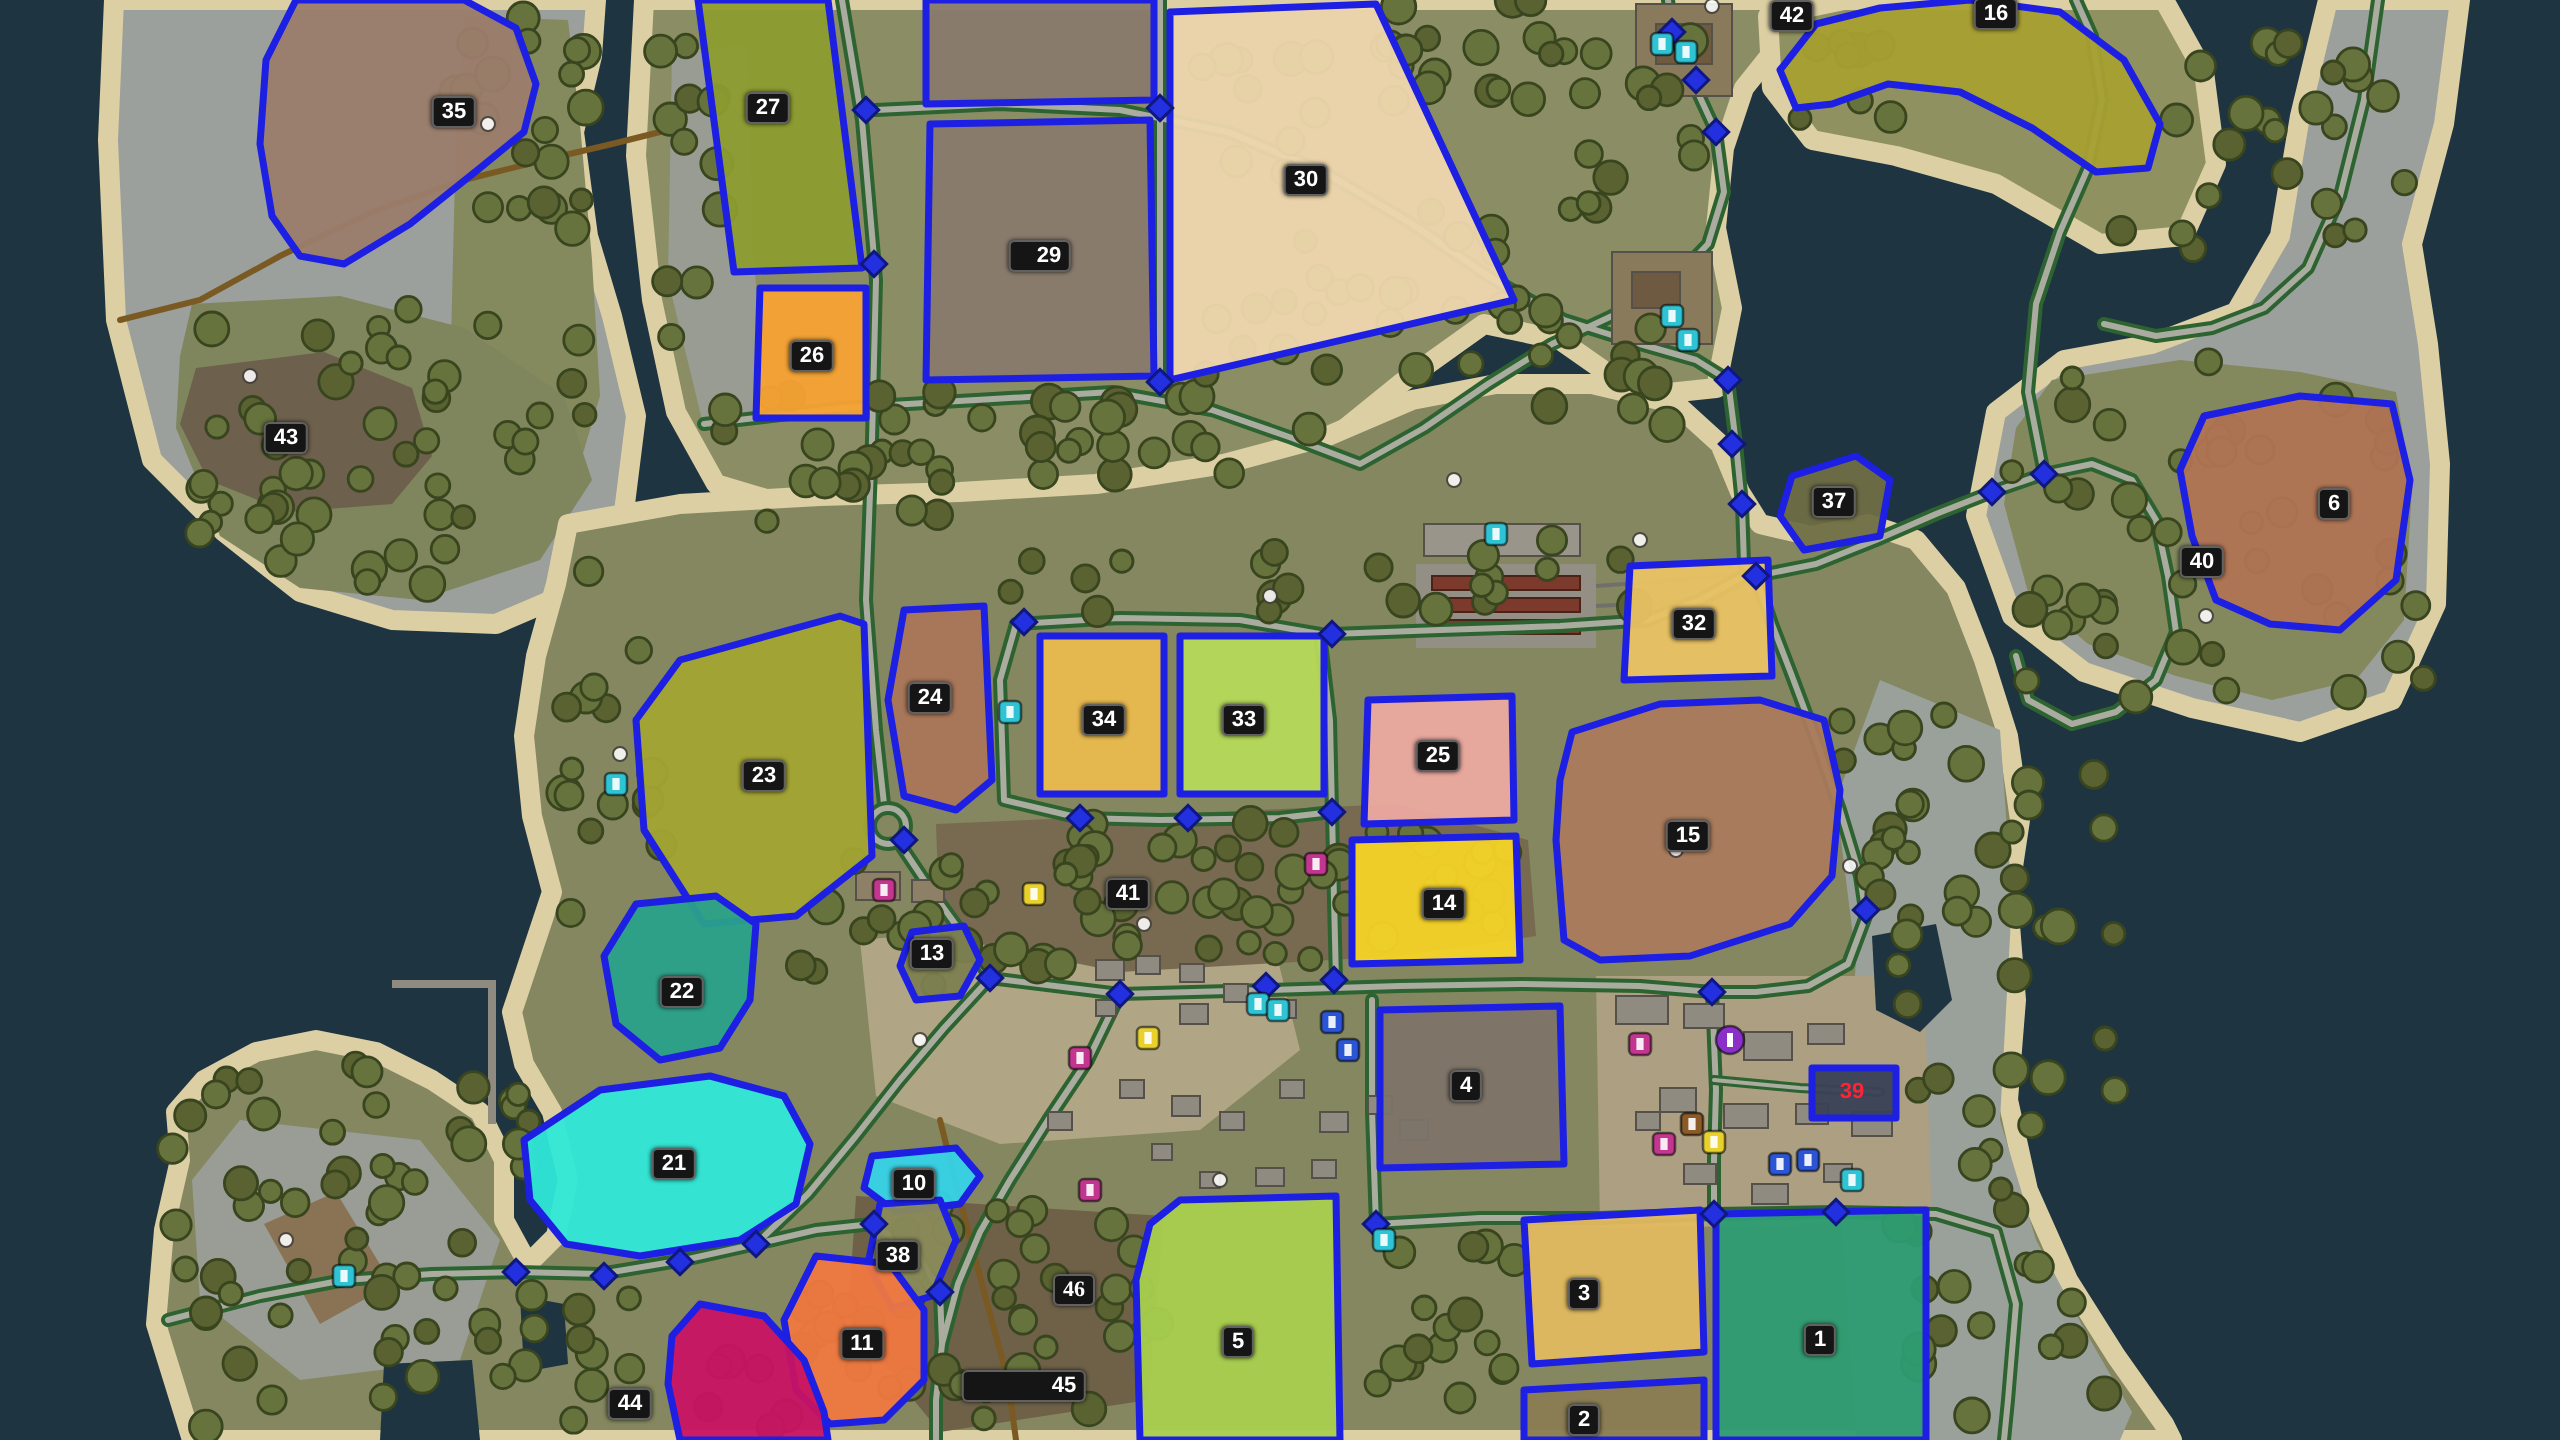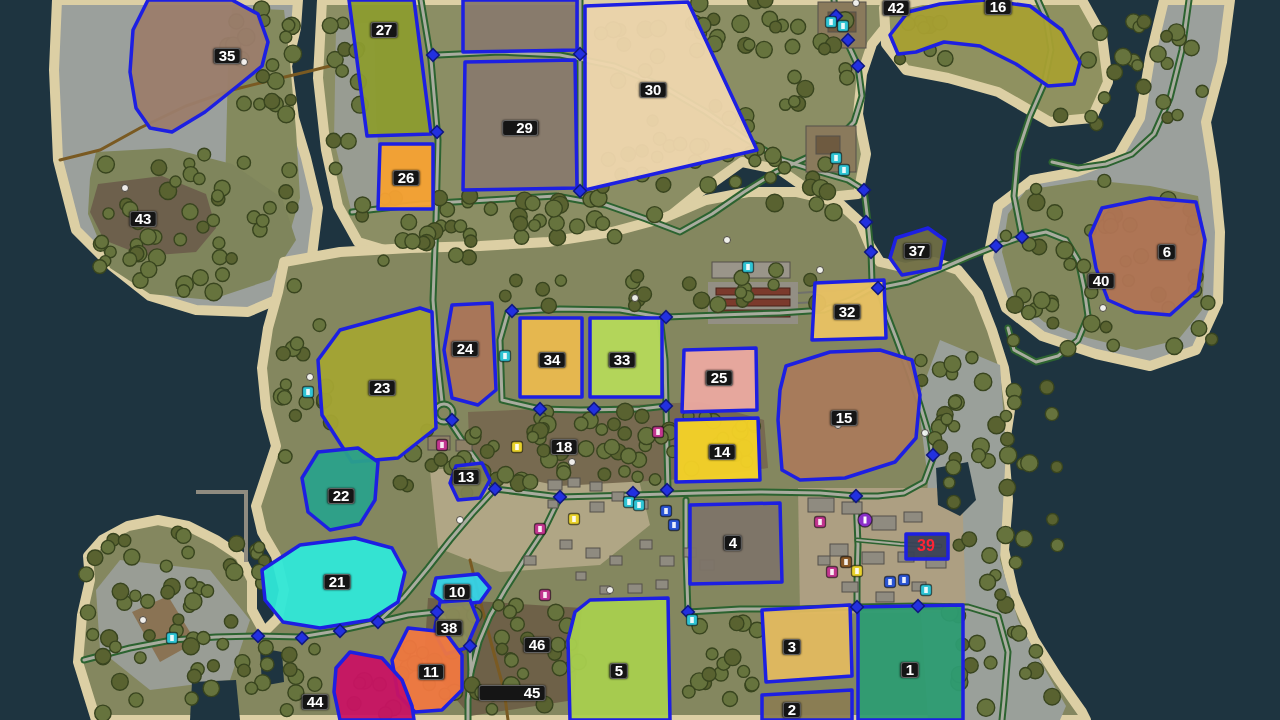--- a/index.html
+++ b/index.html
@@ -2,23 +2,23 @@
 <html><head>
 <meta charset="utf-8">
 <style>
   html,body{margin:0;padding:0;background:#10222c;}
   #screen{position:relative;width:1280px;height:720px;overflow:hidden;background:#1e3440;
           font-family:"Liberation Sans",sans-serif;}
   #map-svg-wrap,#labels{position:absolute;inset:0;}
   svg{display:block;}
   .chip{position:absolute;transform:translate(-50%,-50%);background:#151515;color:#fff;
         border:1px solid rgba(190,190,190,0.45);border-radius:3px;padding:0 4px;
-        font-size:15px;font-weight:bold;line-height:14px;height:14px;white-space:nowrap;
+        font-size:11px;font-weight:bold;line-height:14px;height:14px;white-space:nowrap;
         box-shadow:0 0 2px rgba(0,0,0,0.8);}
-  .chip.plain-red{background:none;border:none;box-shadow:none;color:#ff2435;font-size:16px;}
+  .chip.plain-red{background:none;border:none;box-shadow:none;color:#ff2435;font-size:11px;}
 </style>
 </head>
 <body>
 
 <div id="screen">
   <div id="map-svg-wrap">
       <svg width="1280" height="720" viewBox="0 0 1280 720">
         <rect x="0" y="0" width="1280" height="720" fill="#1e3440"></rect>
         <path d="M57,0 L298,0 L296,28 L287,66 L294,118 L306,158 L318,208 L312,256 L290,294 L248,312 L196,310 L150,296 L112,266 L76,230 L58,160 L54,70 Z" fill="#9ba09c" stroke="#dccfa4" stroke-width="10" stroke-linejoin="round"></path>
         <path d="M232,8 L284,10 L290,62 L296,130 L300,198 L284,252 L248,268 L224,230 L226,150 L228,66 Z" fill="#848a5e"></path>
@@ -902,21 +902,21 @@
         <circle cx="925" cy="433" r="3.5" fill="#ffffff" stroke="#44403a" stroke-width="1" opacity="0.88"></circle>
         <circle cx="1103" cy="308" r="3.5" fill="#ffffff" stroke="#44403a" stroke-width="1" opacity="0.88"></circle>
         <circle cx="856" cy="3" r="3.5" fill="#ffffff" stroke="#44403a" stroke-width="1" opacity="0.88"></circle>
         <circle cx="460" cy="520" r="3.5" fill="#ffffff" stroke="#44403a" stroke-width="1" opacity="0.88"></circle>
         <circle cx="610" cy="590" r="3.5" fill="#ffffff" stroke="#44403a" stroke-width="1" opacity="0.88"></circle>
         <circle cx="727" cy="240" r="3.5" fill="#ffffff" stroke="#44403a" stroke-width="1" opacity="0.88"></circle>
       </svg>
     </div>
   <div id="labels">
       <div class="chip" style="left: 195px; top: 56px; margin-left: 32px;">35</div>
-      <div class="chip" style="left: 384px; top: 30px;">27</div>
+      <div class="chip" style="left: 384px; top: 54px;">27</div>
       <div class="chip" style="left: 406px; top: 178px;">26</div>
       <div class="chip" style="left: 520px; top: 128px; padding-left: 13px;">29</div>
       <div class="chip" style="left: 653px; top: 90px;">30</div>
       <div class="chip" style="left: 998px; top: 7px;">16</div>
       <div class="chip" style="left: 1167px; top: 252px;">6</div>
       <div class="chip" style="left: 917px; top: 251px;">37</div>
       <div class="chip" style="left: 847px; top: 312px;">32</div>
       <div class="chip" style="left: 382px; top: 388px;">23</div>
       <div class="chip" style="left: 465px; top: 349px;">24</div>
       <div class="chip" style="left: 552px; top: 360px;">34</div>
@@ -932,18 +932,18 @@
       <div class="chip" style="left: 457px; top: 592px;">10</div>
       <div class="chip" style="left: 449px; top: 628px;">38</div>
       <div class="chip" style="left: 431px; top: 672px;">11</div>
       <div class="chip" style="left: 619px; top: 671px;">5</div>
       <div class="chip" style="left: 792px; top: 647px;">3</div>
       <div class="chip" style="left: 910px; top: 670px;">1</div>
       <div class="chip" style="left: 792px; top: 710px;">2</div>
       <div class="chip" style="left: 143px; top: 219px;">43</div>
       <div class="chip" style="left: 896px; top: 8px;">42</div>
       <div class="chip" style="left: 1101px; top: 281px;">40</div>
-      <div class="chip" style="left: 564px; top: 447px;">18</div>
-      <div class="chip" style="left: 537px; top: 645px;">46</div>
+      <div class="chip" style="left: 564px; top: 447px;">41</div>
+      <div class="chip" style="left: 537px; top: 645px; font-family: Liberation Serif, serif;">46</div>
       <div class="chip" style="left: 512px; top: 693px; padding-left: 44px;">45</div>
       <div class="chip" style="left: 315px; top: 702px;">44</div>
     </div>
 </div>
 
 </body></html>

